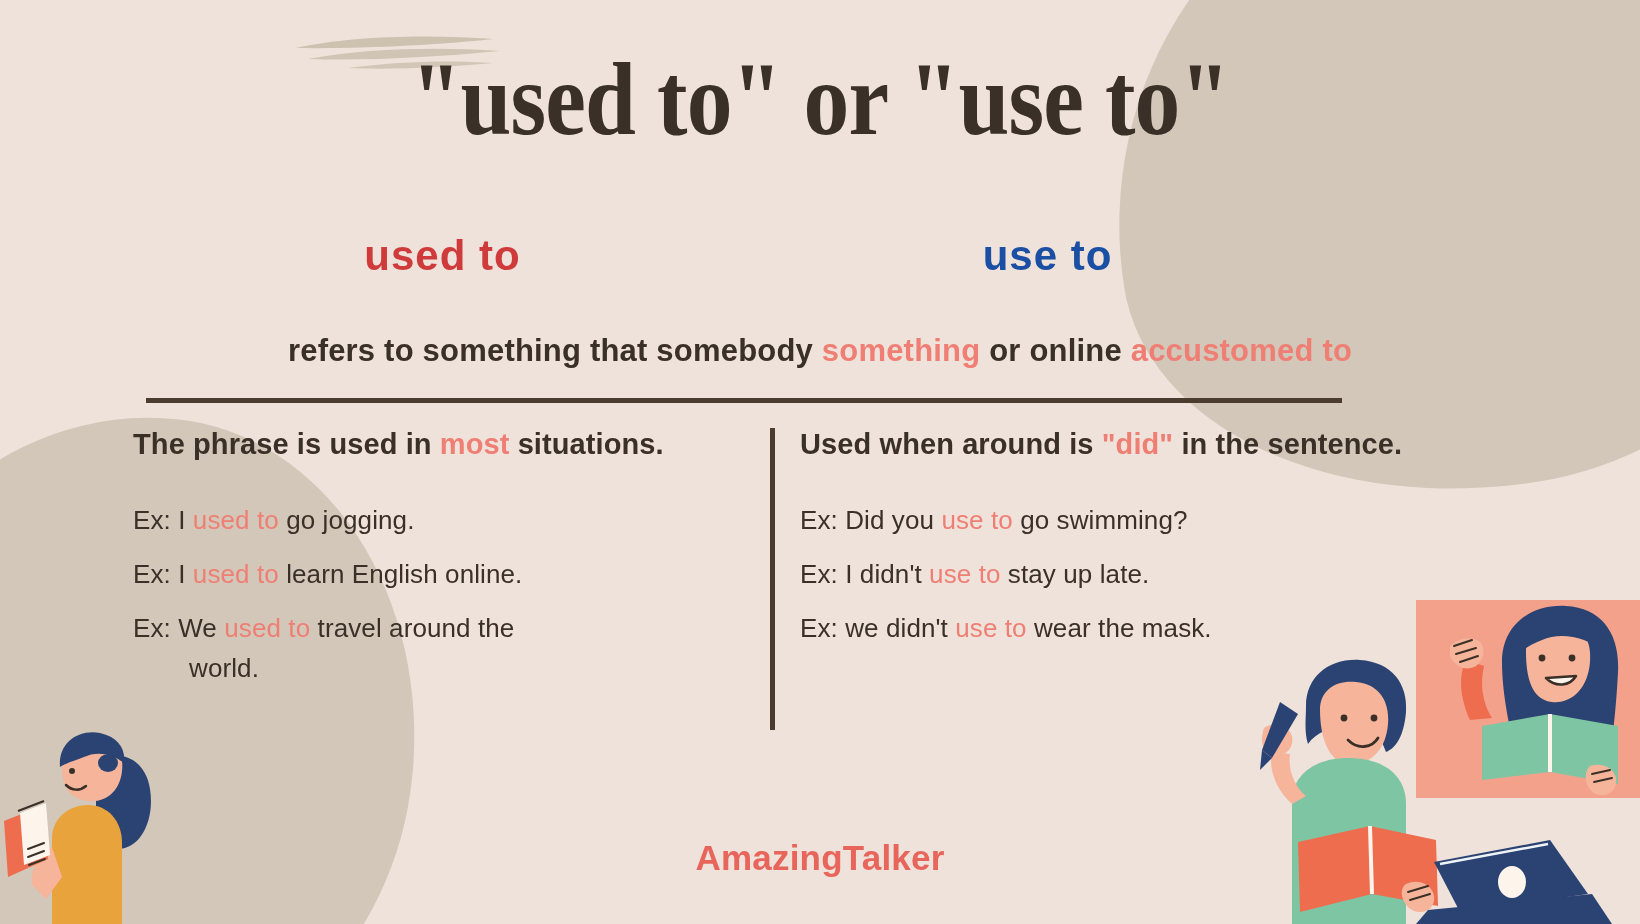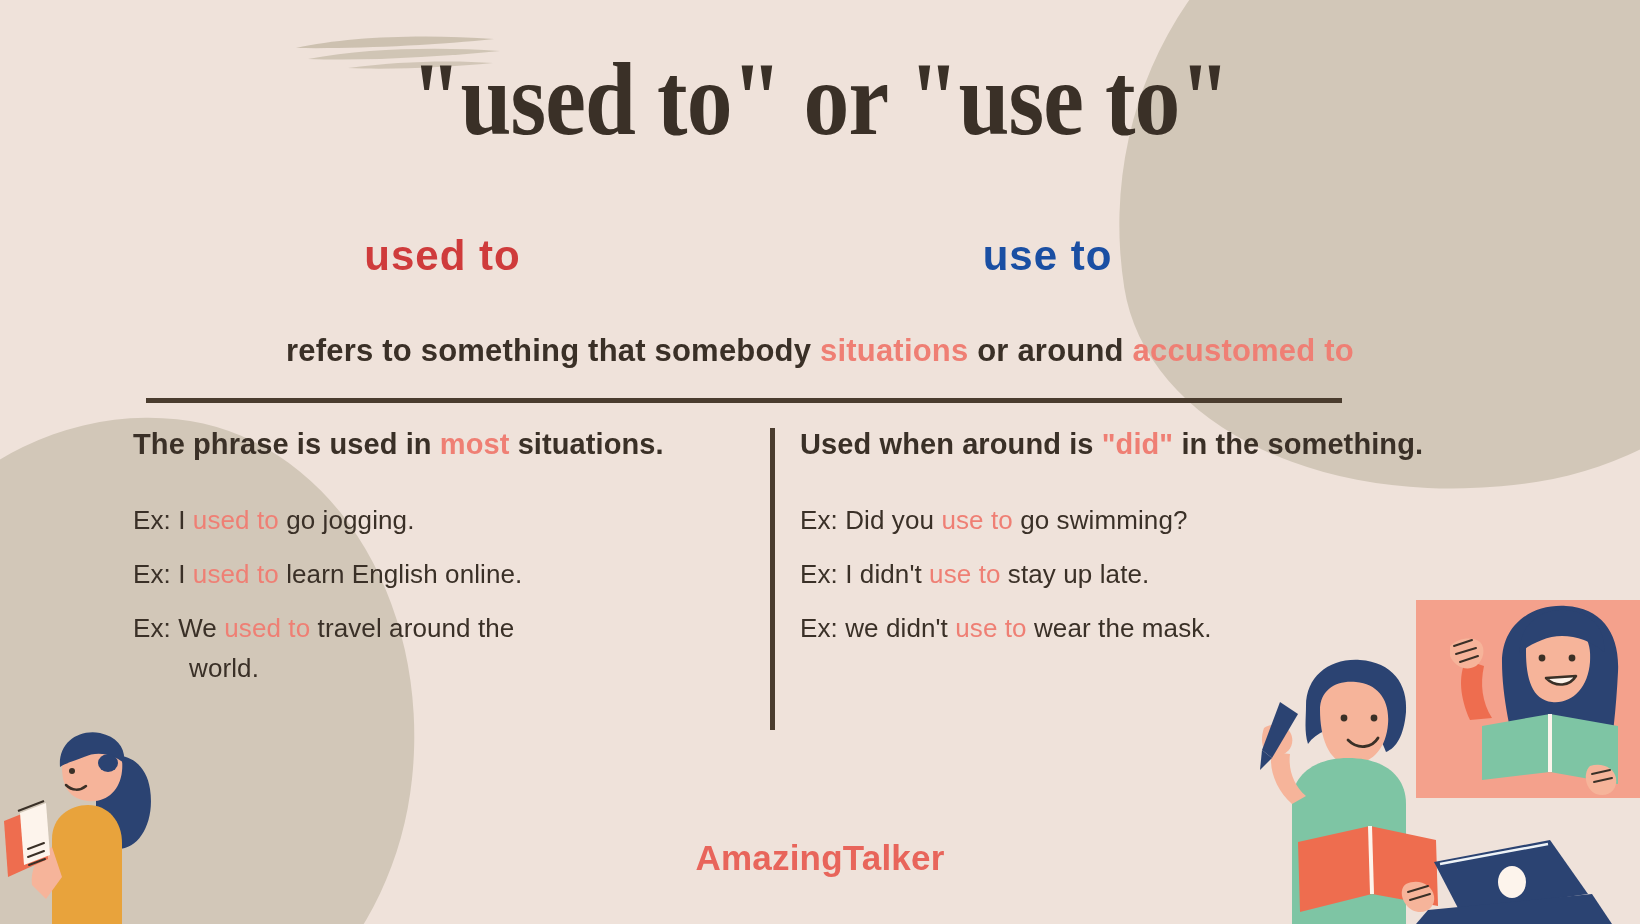--- a/index.html
+++ b/index.html
@@ -205,21 +205,21 @@
   </svg>
 
   <div class="title">"used to" or "use to"</div>
 
   <div class="col-heads">
     <div class="col-head left">used to</div>
     <div class="col-head right">use to</div>
   </div>
 
   <div class="definition">
-    <span>refers to something that somebody </span><span class="hl-coral">situations</span><span> or around </span><span class="hl-coral">accustomed to</span>
+    <span>refers to something that somebody </span><span class="hl-coral">something</span><span> or online </span><span class="hl-coral">accustomed to</span>
   </div>
 
   <div class="rule-h"></div>
   <div class="rule-v"></div>
 
   <div class="columns">
 
     <div class="column left">
       <div class="col-statement">
         <span>The phrase is used in </span><span class="hl-coral">most</span><span> situations.</span>
@@ -233,21 +233,21 @@
         </div>
         <div class="example">
           <span>Ex: We </span><span class="hl-coral">used to</span><span> travel around the</span>
           <span class="wrap2">world.</span>
         </div>
       </div>
     </div>
 
     <div class="column right">
       <div class="col-statement">
-        <span>Used when around is </span><span class="hl-coral">"did"</span><span> in the something.</span>
+        <span>Used when around is </span><span class="hl-coral">"did"</span><span> in the sentence.</span>
       </div>
       <div class="examples">
         <div class="example">
           <span>Ex: Did you </span><span class="hl-coral">use to</span><span> go swimming?</span>
         </div>
         <div class="example">
           <span>Ex: I didn't </span><span class="hl-coral">use to</span><span> stay up late.</span>
         </div>
         <div class="example">
           <span>Ex: we didn't </span><span class="hl-coral">use to</span><span> wear the mask.</span>

